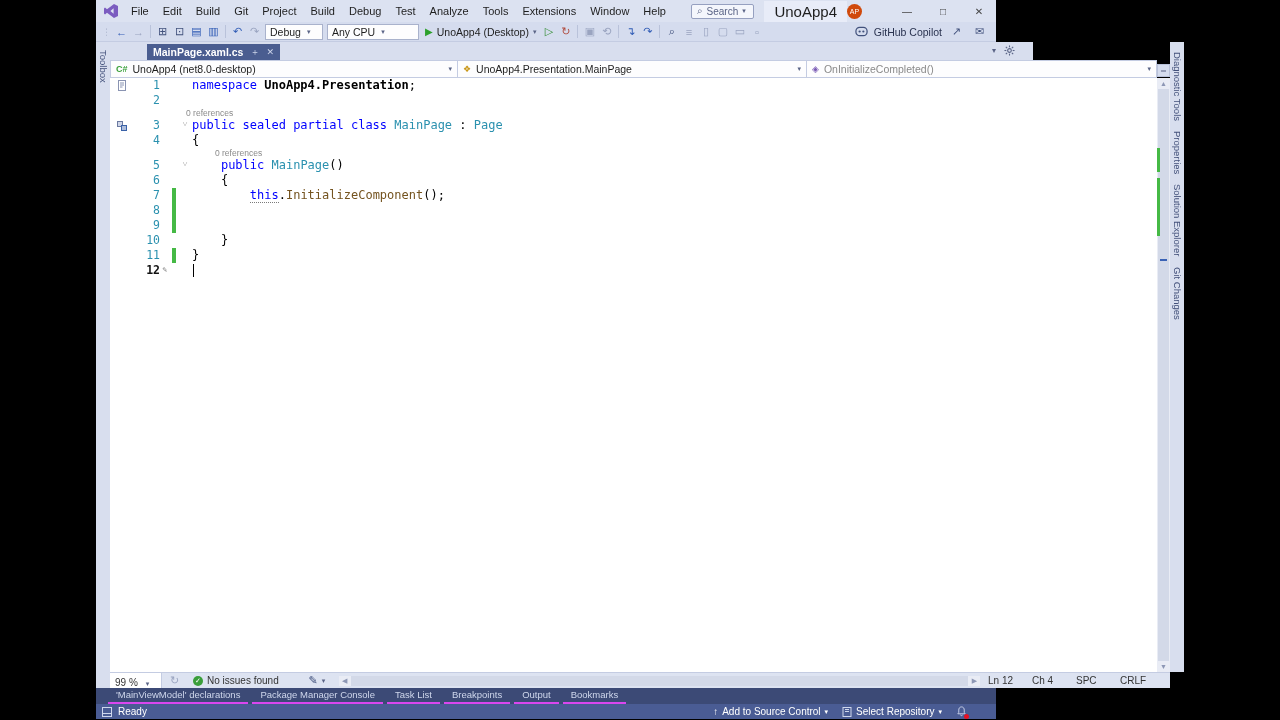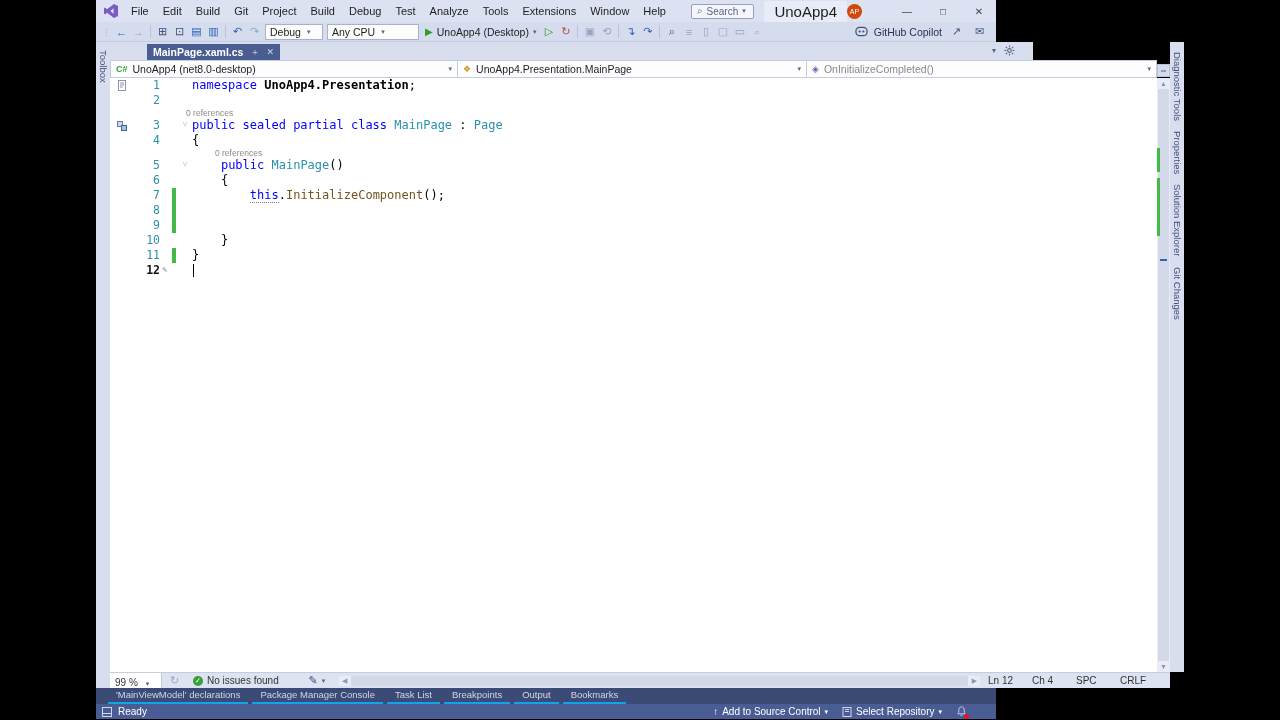--- a/index.html
+++ b/index.html
@@ -114,21 +114,21 @@
   #hscroll { flex:1; height:10px; margin:0 8px 0 14px; background:#e9ecf5; position:relative; }
   #hscroll .thumb { position:absolute; left:12px; right:12px; top:0; height:10px; background:#d3d9e8; }
   #hscroll .arr { position:absolute; top:0; width:11px; height:10px; font-size:7px; color:#8d97b5;
                   text-align:center; line-height:10px; }
   #lninfo { display:flex; gap:0; margin-right:6px; }
   #lninfo span { width:44px; text-align:left; }
 
   
   #panel-tabs { position:absolute; left:0; top:688px; width:100%; height:16px; background:#3c4a76;
                 display:flex; align-items:center; padding-left:12px; gap:4px; }
-  .ptab { color:#cfd7ec; font-size:9.5px; padding:1px 8px 2px; border-bottom:3px solid #0ea5e9; }
+  .ptab { color:#cfd7ec; font-size:9.5px; padding:1px 8px 2px; border-bottom:3px solid #d946ef; }
 
   
   #statusbar { position:absolute; left:0; top:704px; width:100%; height:15px; background:#4a5c94;
                color:#fff; display:flex; align-items:center; font-size:10px; }
   #statusbar .lft { display:flex; align-items:center; gap:6px; padding-left:6px; }
   #statusbar .rgt { margin-left:auto; display:flex; align-items:center; gap:14px; padding-right:28px; }
   .sb-item { display:flex; align-items:center; gap:4px; }
   .sb-car { font-size:7px; }
   .bell { position:relative; width:12px; height:12px; }
   .bell .dot { position:absolute; right:-1px; bottom:-1px; width:5px; height:5px;

